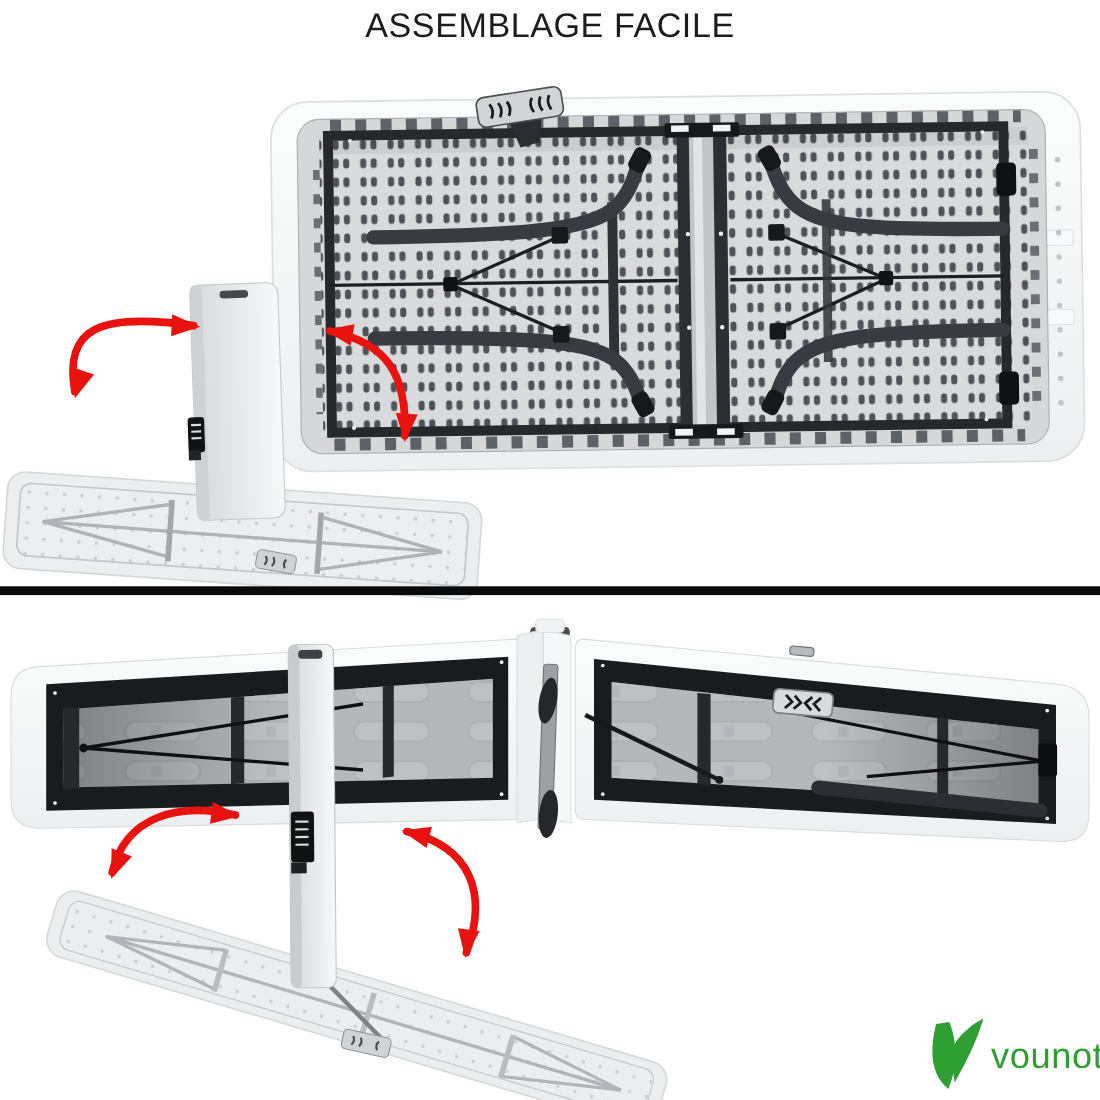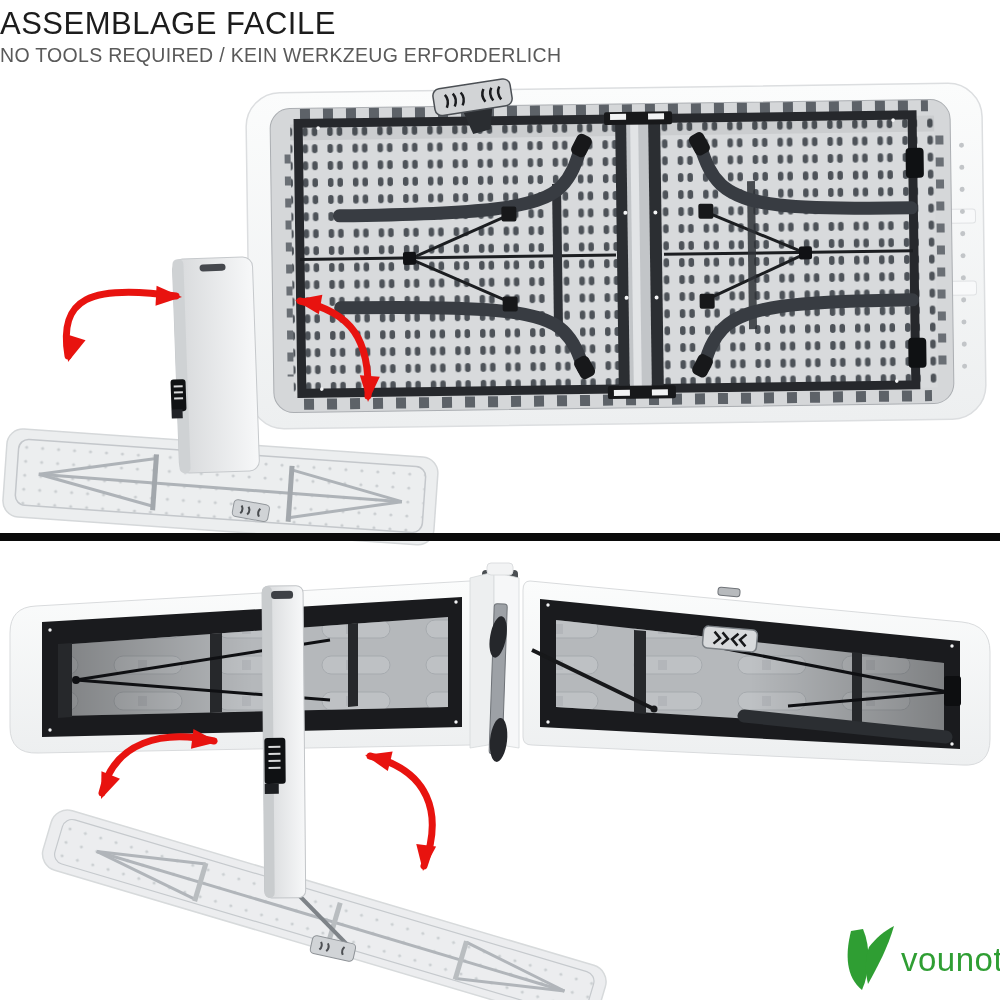--- a/index.html
+++ b/index.html
@@ -1,32 +1,31 @@
 <!DOCTYPE html>
 <html><head>
 <meta charset="utf-8">
 <style>
   html,body{margin:0;padding:0;background:#ffffff;}
   #page{position:relative;width:1000px;height:1000px;background:#fff;overflow:hidden;
         font-family:"Liberation Sans", sans-serif;}
-  .header{position:absolute;top:6px;left:0;width:100%;text-align:left;z-index:5;}
+  .header{position:absolute;top:6px;left:0;width:100%;text-align:center;z-index:5;}
   .header h1{margin:0;font-size:31px;font-weight:500;color:#1c1c1c;letter-spacing:.5px;}
   .header h2{margin:2px 0 0 0;font-size:19.5px;font-weight:400;color:#5a5a5a;letter-spacing:.3px;}
   #scene{position:absolute;left:0;top:0;width:1000px;height:1000px;z-index:1;}
   .brand{position:absolute;left:901px;top:941px;z-index:6;}
   .brand span{font-size:33px;font-weight:400;color:#2f9e33;letter-spacing:.5px;}
 </style>
 </head>
 <body>
 
 <div id="page">
 
   <div class="header">
     <h1>ASSEMBLAGE FACILE</h1>
-    <h2>NO TOOLS REQUIRED / KEIN WERKZEUG ERFORDERLICH</h2>
   </div>
 
   <svg id="scene" viewBox="0 0 1000 1000">
     <defs>
       <linearGradient id="gShell" x1="0" y1="0" x2="0" y2="1">
         <stop offset="0" stop-color="#fbfcfc"></stop>
           <stop offset="1" stop-color="#edeff0"></stop>
       </linearGradient>
       <linearGradient id="gPanelV" x1="0" y1="0" x2="1" y2="0">
         <stop offset="0" stop-color="#d6d8da"></stop>

